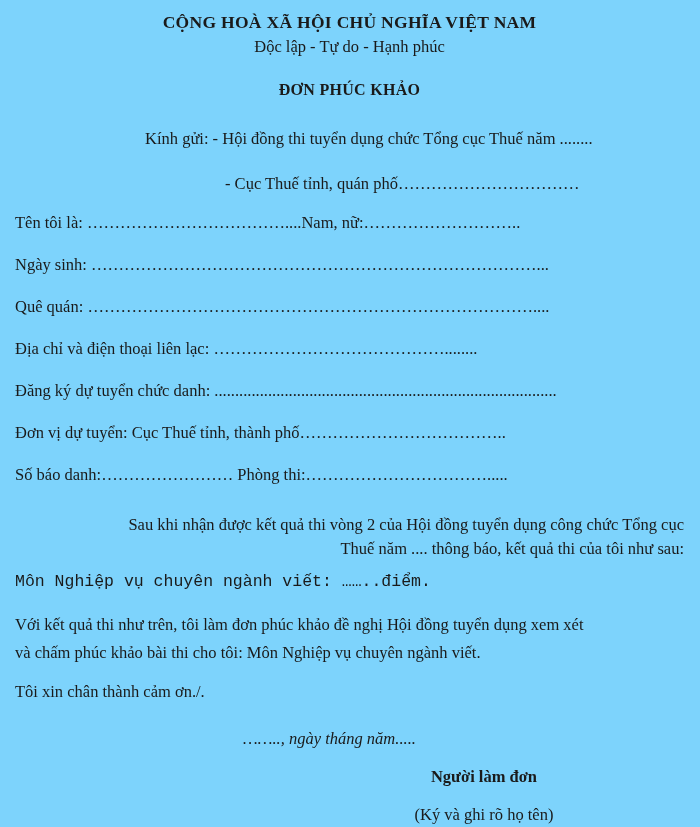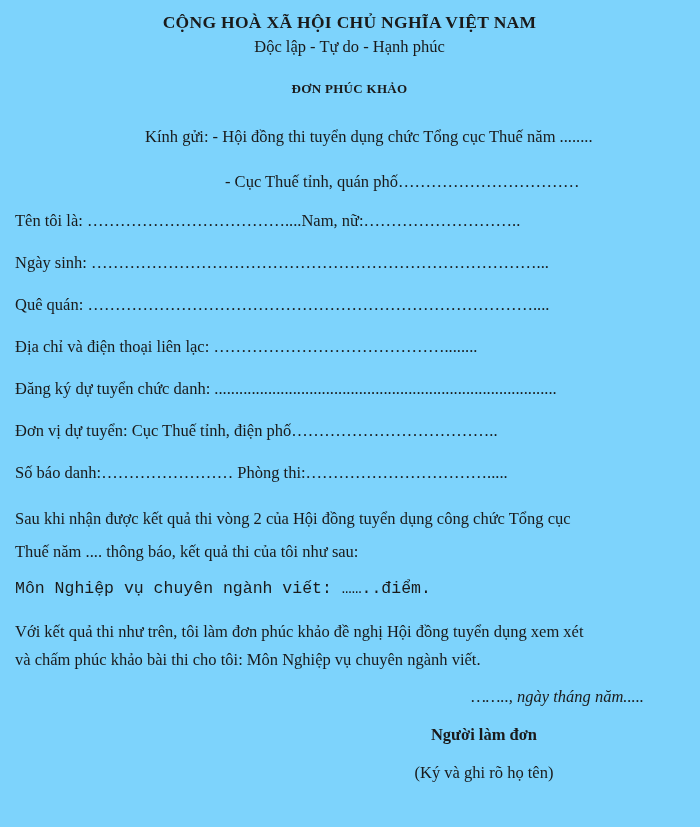--- a/index.html
+++ b/index.html
@@ -32,21 +32,21 @@
   }
   .motto {
     text-align: center;
     font-weight: normal;
     font-size: 16.5px;
     margin-top: 4px;
   }
   .form-title {
     text-align: center;
     font-weight: bold;
-    font-size: 13px;
+    font-size: 16px;
     letter-spacing: 0.3px;
     margin-top: 24px;
   }
   .recipient-1 {
     margin: 30px 0 0 130px;
     line-height: 19px;
     white-space: nowrap;
     overflow: hidden;
   }
   .recipient-2 {
@@ -58,43 +58,44 @@
   .field-line {
     margin-top: 23px;
     line-height: 19px;
     white-space: nowrap;
     overflow: hidden;
   }
   .field-line.first {
     margin-top: 20px;
   }
   .para {
-    margin-top: 20px;
-    line-height: 33px;
+    margin-top: 29px;
+    line-height: 24px;
     white-space: pre-line;
+    text-align: right;
   }
   .para-score {
     margin-top: 7px;
     line-height: 28px;
     white-space: nowrap;
     overflow: hidden;
     font-family: Liberation Mono, monospace;
   }
   .para-request {
     margin-top: 15px;
     line-height: 28px;
     white-space: pre-line;
   }
   .para-thanks {
     margin-top: 11px;
     line-height: 28px;
   }
   .sig-date {
-    margin-top: 12px;
-    text-align: right;
+    margin-top: 22px;
+    text-align: center;
     padding-right: 40px;
     font-style: italic;
     line-height: 22px;
   }
   .sig-block {
     width: 300px;
     margin: 0 0 0 auto;
     margin-right: 50px;
     text-align: center;
   }
@@ -126,32 +127,33 @@
   <div class="field-line first">Tên tôi là: ………………………………....Nam, nữ:………………………..</div>
 
   <div class="field-line">Ngày sinh: ………………………………………………………………………...</div>
 
   <div class="field-line">Quê quán: ………………………………………………………………………....</div>
 
   <div class="field-line">Địa chỉ và điện thoại liên lạc: ……………………………………........</div>
 
   <div class="field-line">Đăng ký dự tuyển chức danh: ...................................................................................</div>
 
-  <div class="field-line">Đơn vị dự tuyển: Cục Thuế tỉnh, điện phố………………………………..</div>
+  <div class="field-line">Đơn vị dự tuyển: Cục Thuế tỉnh, thành phố………………………………..</div>
 
   <div class="field-line">Số báo danh:…………………… Phòng thi:…………………………….....</div>
 
   <div class="para">Sau khi nhận được kết quả thi vòng 2 của Hội đồng tuyển dụng công chức Tổng cục
 Thuế năm .... thông báo, kết quả thi của tôi như sau:</div>
 
   <div class="para-score">Môn Nghiệp vụ chuyên ngành viết: ……..điểm.</div>
 
   <div class="para-request">Với kết quả thi như trên, tôi làm đơn phúc khảo đề nghị Hội đồng tuyển dụng xem xét
 và chấm phúc khảo bài thi cho tôi: Môn Nghiệp vụ chuyên ngành viết.</div>
 
+  <div class="para-thanks">Tôi xin chân thành cảm ơn./.</div>
 
   <div class="sig-date">…….., ngày tháng năm.....</div>
 
   <div class="sig-block">
     <div class="sig-title">Người làm đơn</div>
     <div class="sig-note">(Ký và ghi rõ họ tên)</div>
   </div>
 
 </div>
 

